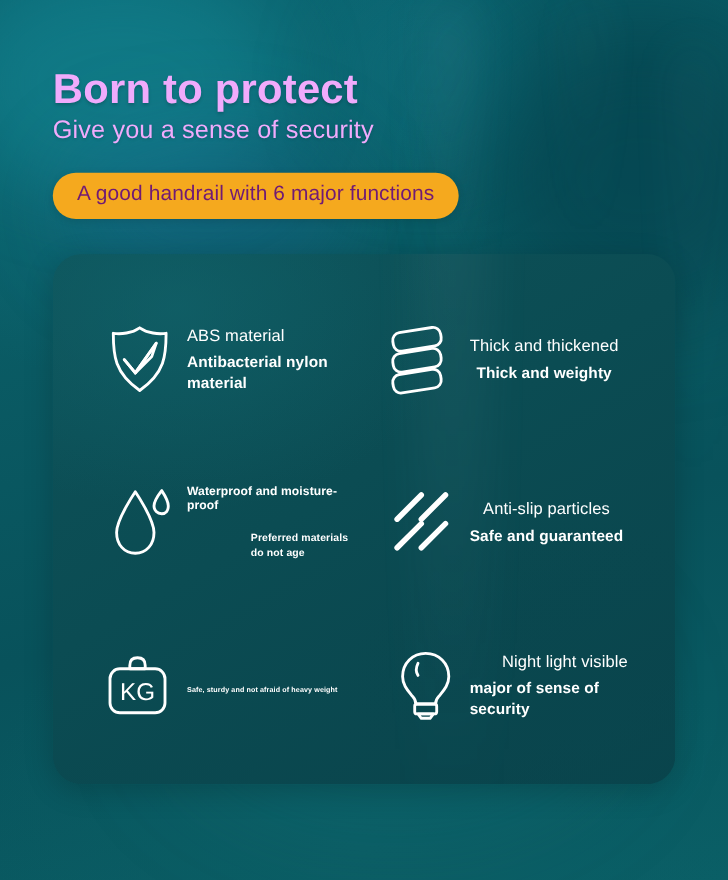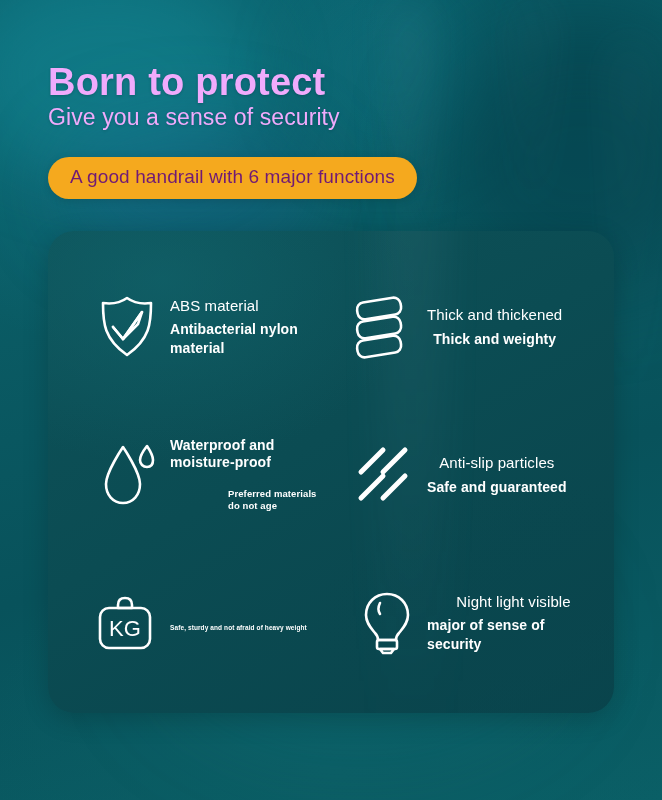--- a/index.html
+++ b/index.html
@@ -86,21 +86,21 @@
     display:grid; grid-template-columns:1fr 1fr; grid-template-rows:1fr 1fr 1fr;
     height:100%; padding:22px 14px 16px 10px;
   }
   .feature { display:flex; align-items:center; gap:14px; padding-left:36px; }
   .feature.right { padding-left:22px; }
   .ficon { flex:0 0 auto; width:62px; height:68px; display:flex; align-items:center; justify-content:flex-end; }
   .ftext { display:flex; flex-direction:column; }
   .ftitle { color:#ffffff; font-size:15px; font-weight:normal; letter-spacing:.1px; line-height:1.25; }
   .fsub   { color:#ffffff; font-size:9px; font-weight:bold; letter-spacing:.1px; margin-top:9px; line-height:1.3; }
   
-  .ftext.small .ftitle { font-size:14px; font-weight:bold; }
+  .ftext.small .ftitle { font-size:11px; font-weight:bold; }
   .ftext.small .fsub   { font-size:9.5px; margin-top:16px;padding-left:44px; }
   
   .ftext.tiny-sub .fsub { font-size:6.5px; margin-top:11px; }
   .ftext.compact .fsub { margin-top:5px; font-size:14px; }
   .ftext.centered { align-items:center; }
   .ftext.indent-sub .fsub { margin-left:14px; }
 
   svg { display:block; overflow:visible; }
 </style>
 </head>

